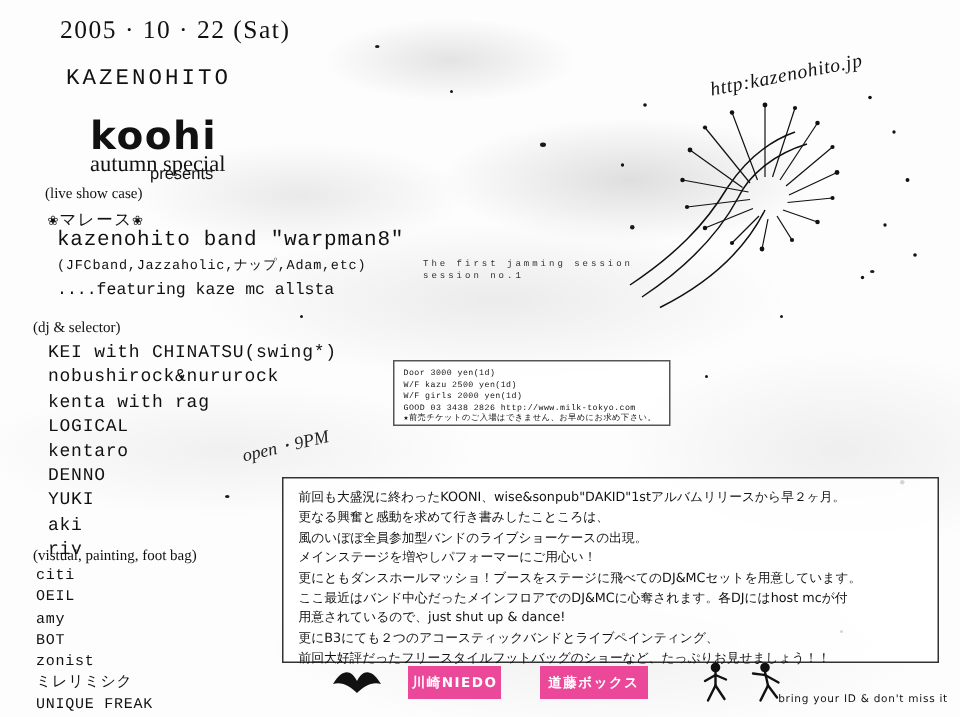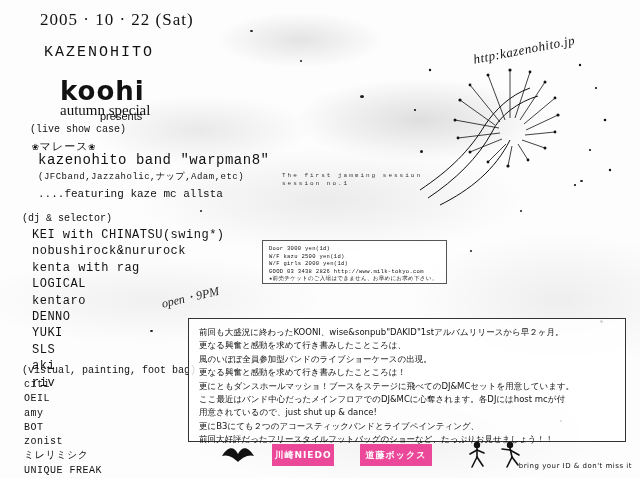--- a/index.html
+++ b/index.html
@@ -56,21 +56,21 @@
   .url{
     position:absolute;left:472px;top:52px;
     font-size:13px;font-style:italic;
     font-family:"Liberation Serif", serif;
     transform:rotate(-11deg);transform-origin:left top;
     letter-spacing:.5px;
   }
 
   
   .sect-title{
-    font-size:10px;font-family:Liberation Mono, monospace;
+    font-size:10px;font-family:Liberation Serif, serif;
   }
   .sec-live{position:absolute;left:30px;top:124px;}
   .sec-dj{position:absolute;left:22px;top:213px;}
   .sec-vis{position:absolute;left:22px;top:365px;}
 
   .rose{
     position:absolute;left:32px;top:139px;font-size:11px;letter-spacing:1px;
   }
   .live-list{
     position:absolute;left:38px;top:152px;
@@ -241,21 +241,20 @@
 
   <div class="sect-title sec-dj">(dj &amp; selector)</div>
   <div class="dj-list">
     <div>KEI with CHINATSU(swing*)</div>
     <div>nobushirock&amp;nururock</div>
     <div>kenta with rag</div>
     <div>LOGICAL</div>
     <div>kentaro</div>
     <div>DENNO</div>
     <div>YUKI</div>
-    <div>SLS</div>
     <div>aki</div>
     <div>riv</div>
   </div>
 
   <div class="sect-title sec-vis">(vistual, painting, foot bag)</div>
   <div class="vis-list">
     <div>citi</div>
     <div>OEIL</div>
     <div>amy</div>
     <div>BOT</div>
@@ -271,21 +270,21 @@
     <div>W/F kazu 2500 yen(1d)</div>
     <div>W/F girls 2000 yen(1d)</div>
     <div>GOOD 03 3438 2826 http://www.milk-tokyo.com</div>
     <div>★前売チケットのご入場はできません、お早めにお求め下さい。</div>
   </div>
 
   <div class="blurb">
     <div>前回も大盛況に終わったKOONI、wise&amp;sonpub"DAKID"1stアルバムリリースから早２ヶ月。</div>
     <div>更なる興奮と感動を求めて行き書みしたこところは、</div>
     <div>風のいぼぼ全員参加型バンドのライブショーケースの出現。</div>
-    <div>更なる興奮と感動を求めて行き書みしたこところは！</div>
+    <div>メインステージを増やしパフォーマーにご用心い！</div>
     <div>更にともダンスホールマッショ！ブースをステージに飛べてのDJ&amp;MCセットを用意しています。</div>
     <div>ここ最近はバンド中心だったメインフロアでのDJ&amp;MCに心奪されます。各DJにはhost mcが付</div>
     <div>用意されているので、just shut up &amp; dance!</div>
     <div>更にB3にても２つのアコースティックバンドとライブペインティング、</div>
     <div>前回大好評だったフリースタイルフットバッグのショーなど、たっぷりお見せましょう！！</div>
   </div>
 
   <div class="footer">
     <svg style="position:absolute;left:218px;top:0;width:40px;height:24px;" viewBox="0 0 40 24">
       <path d="M4 14 C 10 4, 16 4, 20 12 C 24 4, 30 4, 36 14 C 30 12, 24 16, 20 20 C 16 16, 10 12, 4 14 Z" fill="#111"></path>

